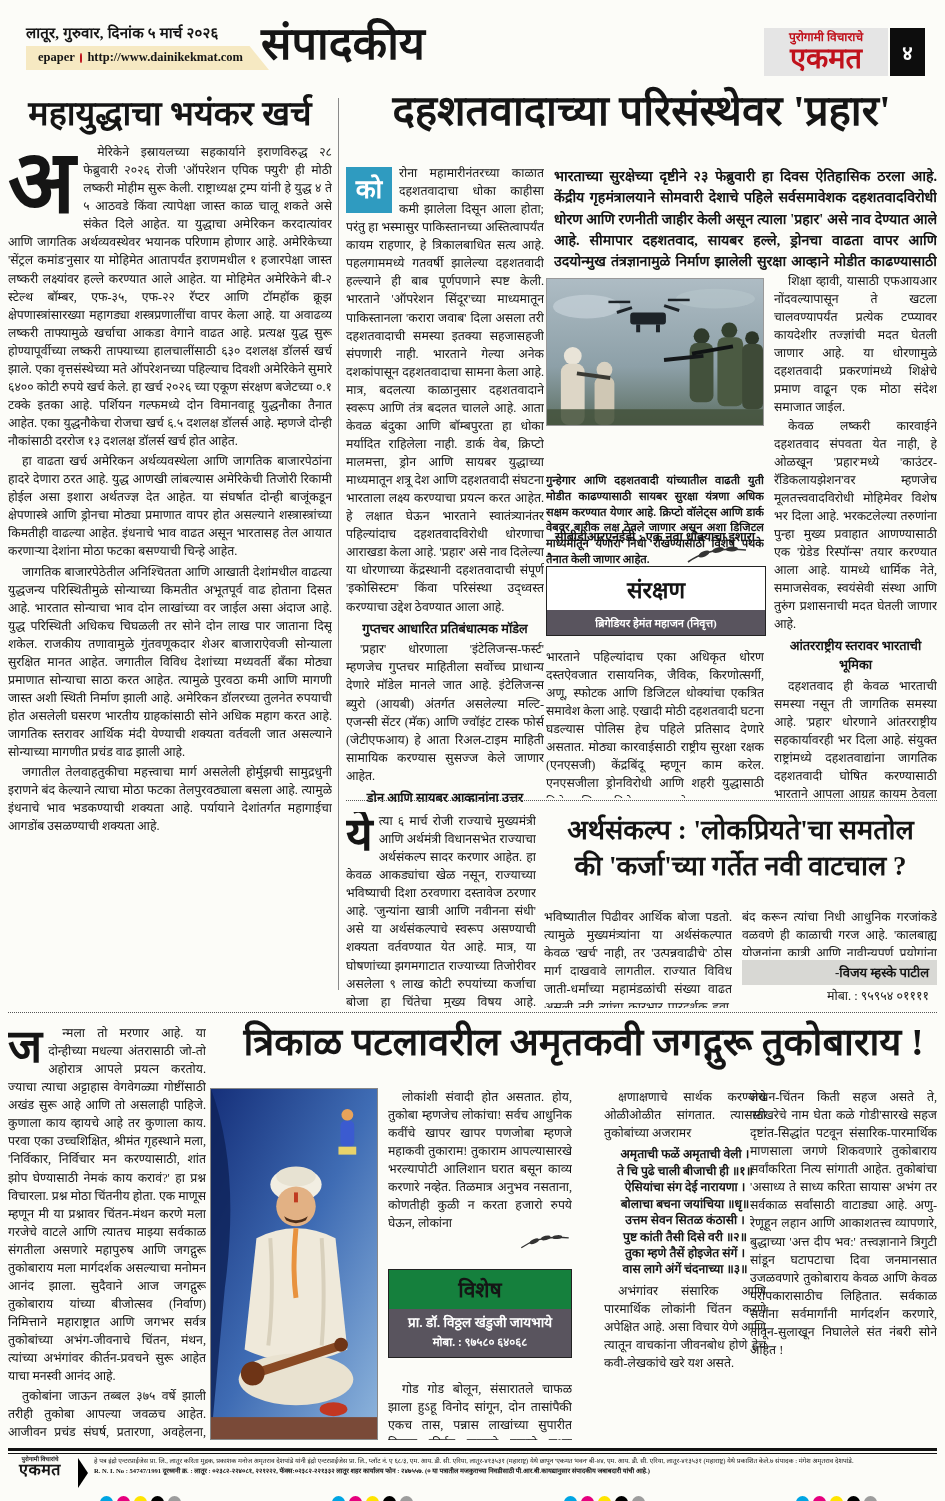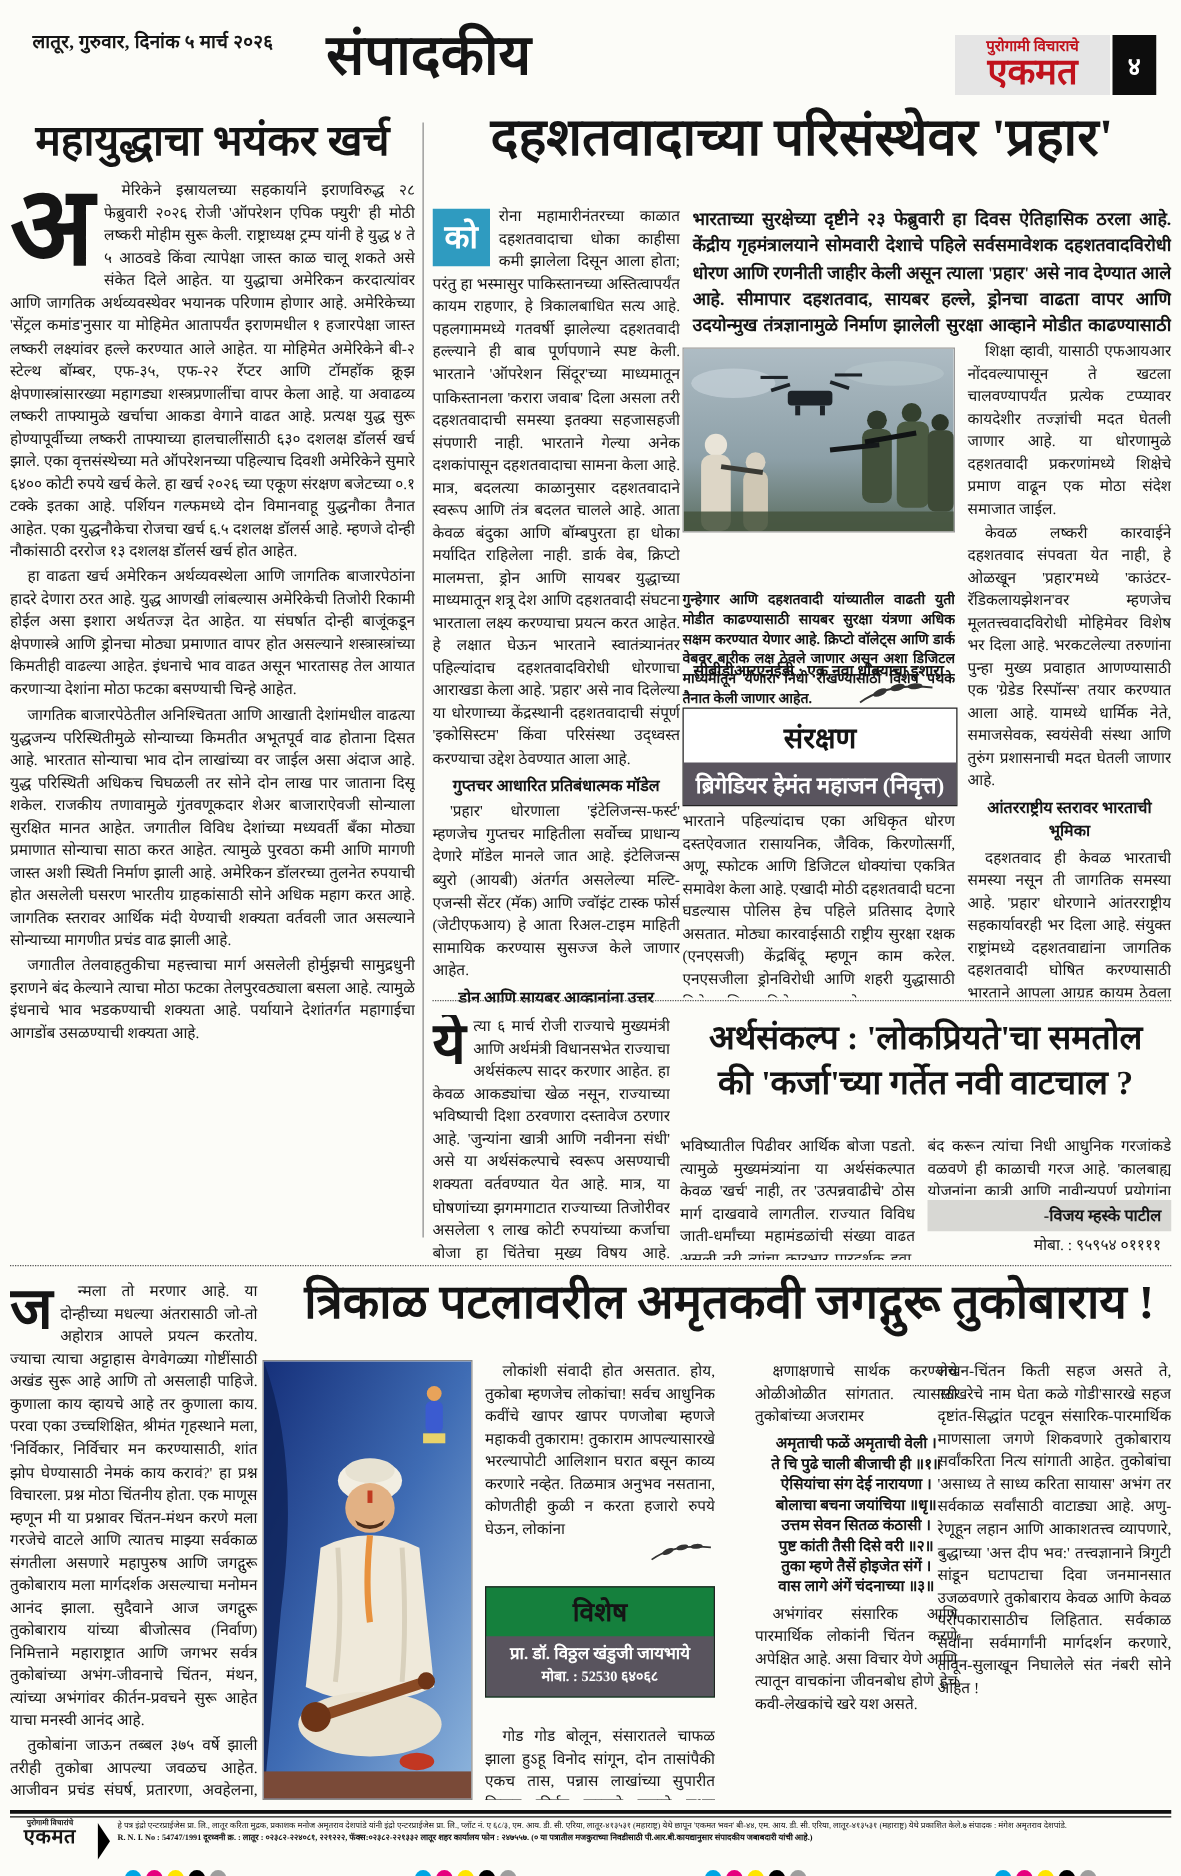--- a/index.html
+++ b/index.html
@@ -56,21 +56,21 @@
   .photo svg{display:block;width:100%;height:100%;}
   .caption{position:absolute;left:200px;top:342px;width:218px;height:96px;
     font-size:11.3px;font-weight:bold;line-height:1.4;text-align:justify;overflow:hidden;margin-top:43px;}
   .cap-subhead{position:absolute;left:200px;top:440px;width:218px;font-weight:bold;
     font-size:12.6px;text-align:center;}
   .doodle{position:absolute;}
   #doodle1{left:340px;top:456px;}
   .author-box{position:absolute;left:200px;top:478px;width:218px;border:1.5px solid #222;background:#fff;}
   .author-box .box-title{font-size:23px;font-weight:bold;text-align:center;padding:6px 0 5px 0;}
   .author-band{background:#59545e;color:#fff;text-align:center;font-weight:bold;
-    font-size:18px;padding:5px 2px;}
+    font-size:11px;padding:5px 2px;}
   .mid-lower{position:absolute;left:200px;top:560px;width:218px;height:150px;}
   .right-col{position:absolute;left:428px;top:184px;width:163px;height:526px;}
   
   #art3{position:absolute;left:346px;top:812px;width:591px;height:196px;}
   .b-col1{position:absolute;left:0;top:0;width:190px;height:196px;}
   .dropcap-med{float:left;font-size:46px;line-height:.9;font-weight:bold;padding:2px 6px 0 0;}
   .b-head{position:absolute;left:198px;top:0;width:393px;height:92px;text-align:center;
     font-size:27px;font-weight:bold;line-height:1.35;}
   .b-col2{position:absolute;left:198px;top:96px;width:188px;height:100px;}
   .b-col3{position:absolute;left:396px;top:96px;width:195px;height:100px;}
@@ -107,20 +107,25 @@
   .dot{width:13px;height:13px;border-radius:50%;display:inline-block;}
 </style>
 </head>
 <body>
 
 <div class="page">
 
   <div id="header">
     <div id="date-banner">
       <div class="date-line">लातूर, गुरुवार, दिनांक ५ मार्च २०२६</div>
+      <div class="epaper-strip">
+        <span>epaper</span>
+        <span class="red-dot"></span>
+        <span>http://www.dainikekmat.com</span>
+      </div>
     </div>
     <div id="section-title">संपादकीय</div>
     <div id="masthead-box">
       <div class="masthead-tagline">पुरोगामी विचाराचे</div>
       <div class="masthead-name">एकमत</div>
     </div>
     <div id="page-num-box">४</div>
   </div>
 
   <div id="art1">
@@ -293,21 +298,21 @@
             <path d="M2 18 Q24 2 60 6" stroke="#333" fill="none" stroke-width="1.6"></path>
             <ellipse cx="18" cy="10" rx="6" ry="2.6" fill="#333" transform="rotate(-24 18 10)"></ellipse>
             <ellipse cx="32" cy="6" rx="6" ry="2.6" fill="#333" transform="rotate(-14 32 6)"></ellipse>
             <ellipse cx="46" cy="5" rx="6" ry="2.4" fill="#333" transform="rotate(-4 46 5)"></ellipse>
           </svg>
       </div>
       <div class="special-box">
         <div class="box-title">विशेष</div>
         <div class="special-band">
           <div>प्रा. डॉ. विठ्ठल खंडुजी जायभाये</div>
-          <div class="mob">मोबा. : 52530 ६४०६८</div>
+          <div class="mob">मोबा. : ९७५८० ६४०६८</div>
         </div>
       </div>
       <div style="text-indent:14px;">गोड गोड बोलून, संसारातले चाफळ झाला हुऽहू विनोद सांगून, दोन तासांपैकी एकच तास, पन्नास लाखांच्या सुपारीत फिरून कीर्तन करणारे हजारो सध्या भेटतील.</div>
     </div>
 
     <div class="t-col3 body-text clip">
       <div style="text-indent:14px;">क्षणाक्षणाचे सार्थक करण्याचे ओळीओळीत सांगतात. त्यासाठी तुकोबांच्या अजरामर</div>
       <div class="poem">
           <p>अमृताची फळें अमृताची वेली ।</p>
           <p>ते चि पुढे चाली बीजाची ही ॥१॥</p>

